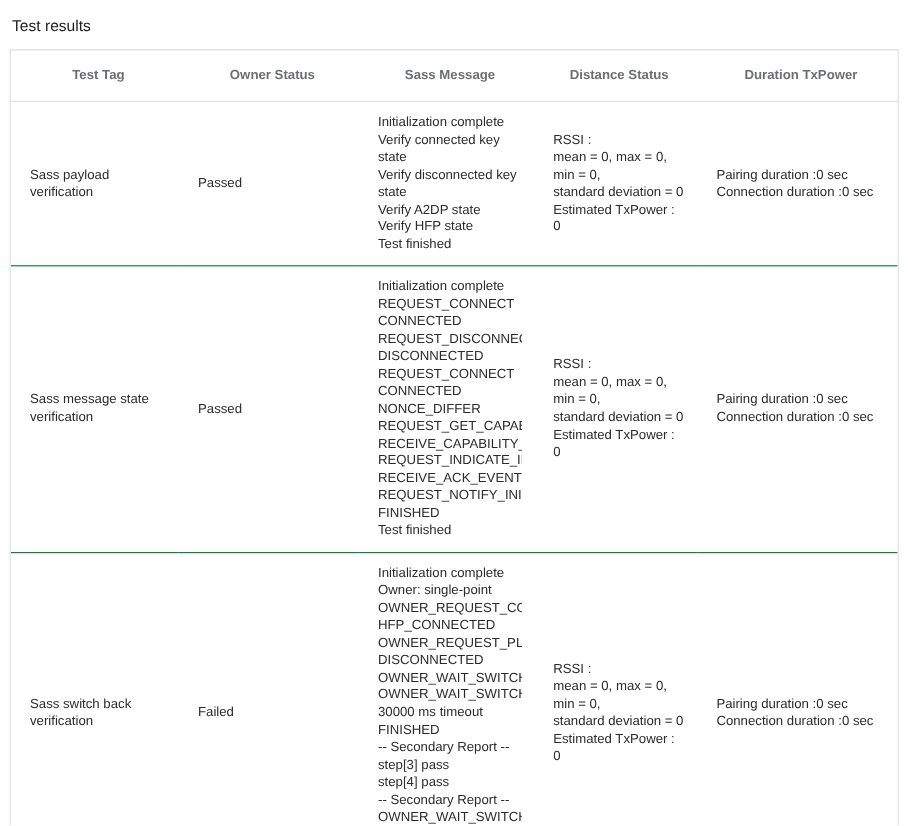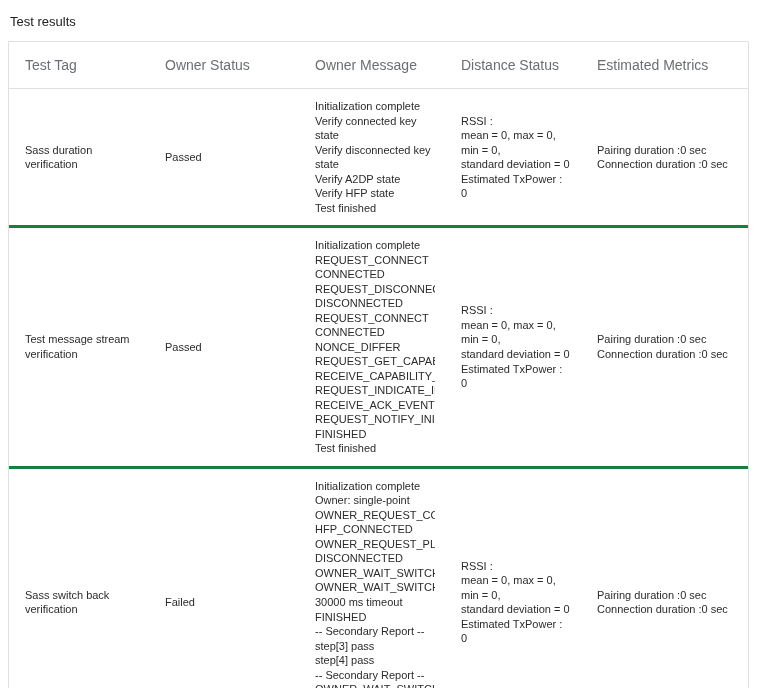--- a/index.html
+++ b/index.html
@@ -28,30 +28,30 @@
     background: #fff;
     overflow: hidden;
   }
   table.results {
     border-collapse: collapse;
     table-layout: fixed;
     width: 100%;
     font-size: 11px;
   }
   table.results th {
-    font-weight: 400;
+    font-weight: 700;
     color: #6b6f73;
-    text-align: left;
+    text-align: center;
     padding: 15px 10px 15px 16px;
     border-bottom: 1px solid #e0e0e0;
-    font-size: 14px;
+    font-size: 11px;
   }
   table.results td {
     padding: 10px 10px 10px 16px;
-    border-bottom: 3px solid #15803d;
+    border-bottom: 1px solid #15803d;
     vertical-align: middle;
     color: #2b2b2b;
     line-height: 1.32;
   }
   col.c-tag     { width: 140px; }
   col.c-status  { width: 150px; }
   col.c-message { width: 146px; }
   col.c-dist    { width: 136px; }
   col.c-dur     { width: auto;  }
   .cell-multiline {
@@ -76,28 +76,28 @@
         <col class="c-tag">
           <col class="c-status">
           <col class="c-message">
           <col class="c-dist">
           <col class="c-dur">
       </colgroup>
       <thead>
         <tr>
           <th>Test Tag</th>
           <th>Owner Status</th>
-          <th>Owner Message</th>
+          <th>Sass Message</th>
           <th>Distance Status</th>
-          <th>Estimated Metrics</th>
+          <th>Duration TxPower</th>
         </tr>
       </thead>
       <tbody>
         <tr>
-          <td>Sass duration verification</td>
+          <td>Sass payload verification</td>
           <td>Passed</td>
           <td class="msg-cell">
             <div class="cell-multiline">Initialization complete
 Verify connected key state
 Verify disconnected key state
 Verify A2DP state
 Verify HFP state
 Test finished</div>
           </td>
           <td>
@@ -105,21 +105,21 @@
 mean = 0, max = 0, min = 0,
 standard deviation = 0
 Estimated TxPower : 0</div>
           </td>
           <td>
             <div class="cell-multiline">Pairing duration :0 sec
 Connection duration :0 sec</div>
           </td>
         </tr>
         <tr>
-          <td>Test message stream verification</td>
+          <td>Sass message state verification</td>
           <td>Passed</td>
           <td class="msg-cell">
             <div class="cell-multiline">Initialization complete
 REQUEST_CONNECT
 CONNECTED
 REQUEST_DISCONNECT
 DISCONNECTED
 REQUEST_CONNECT
 CONNECTED
 NONCE_DIFFER

